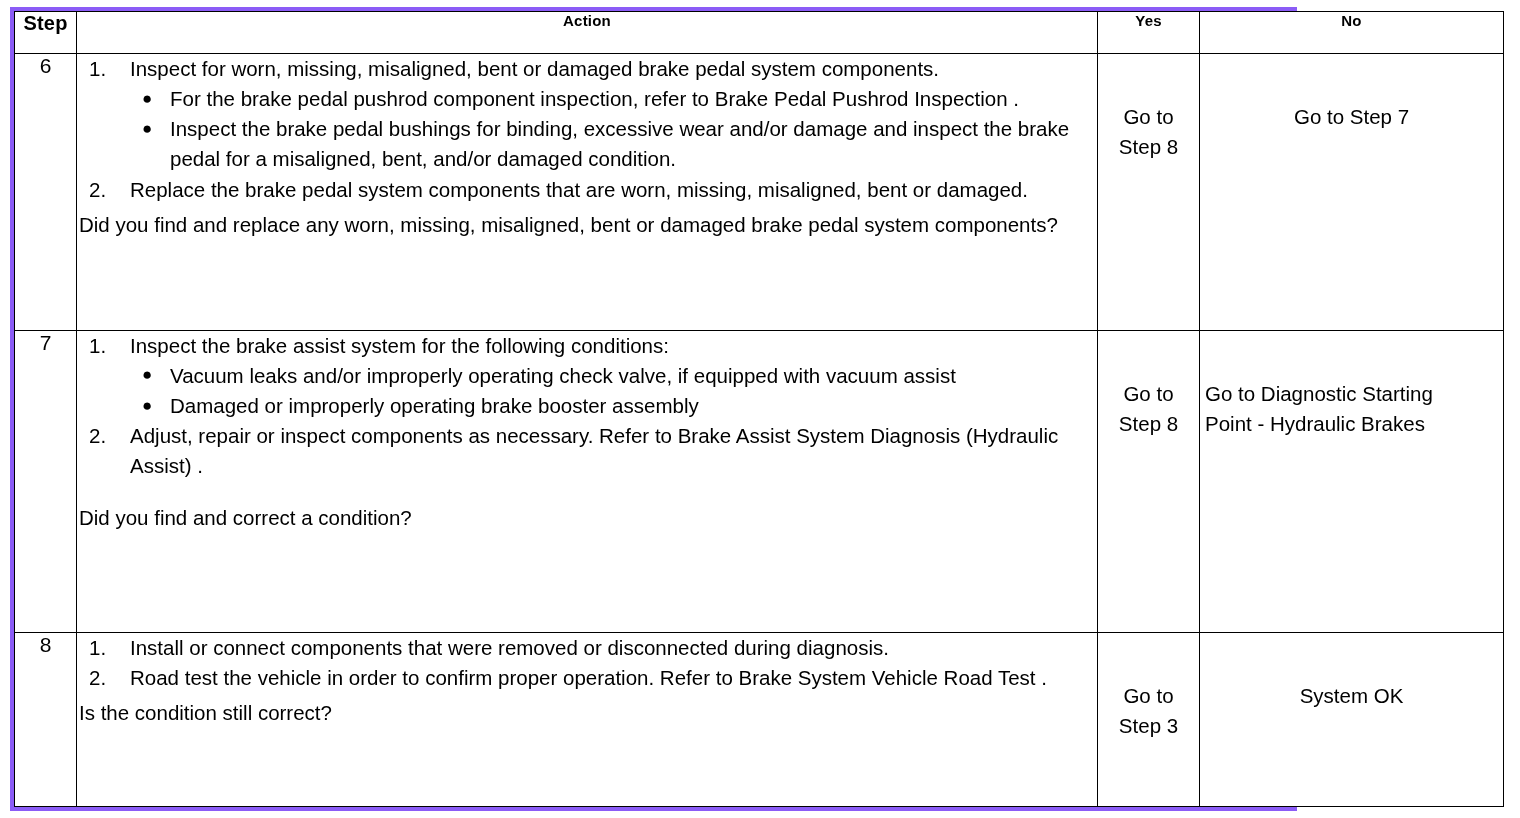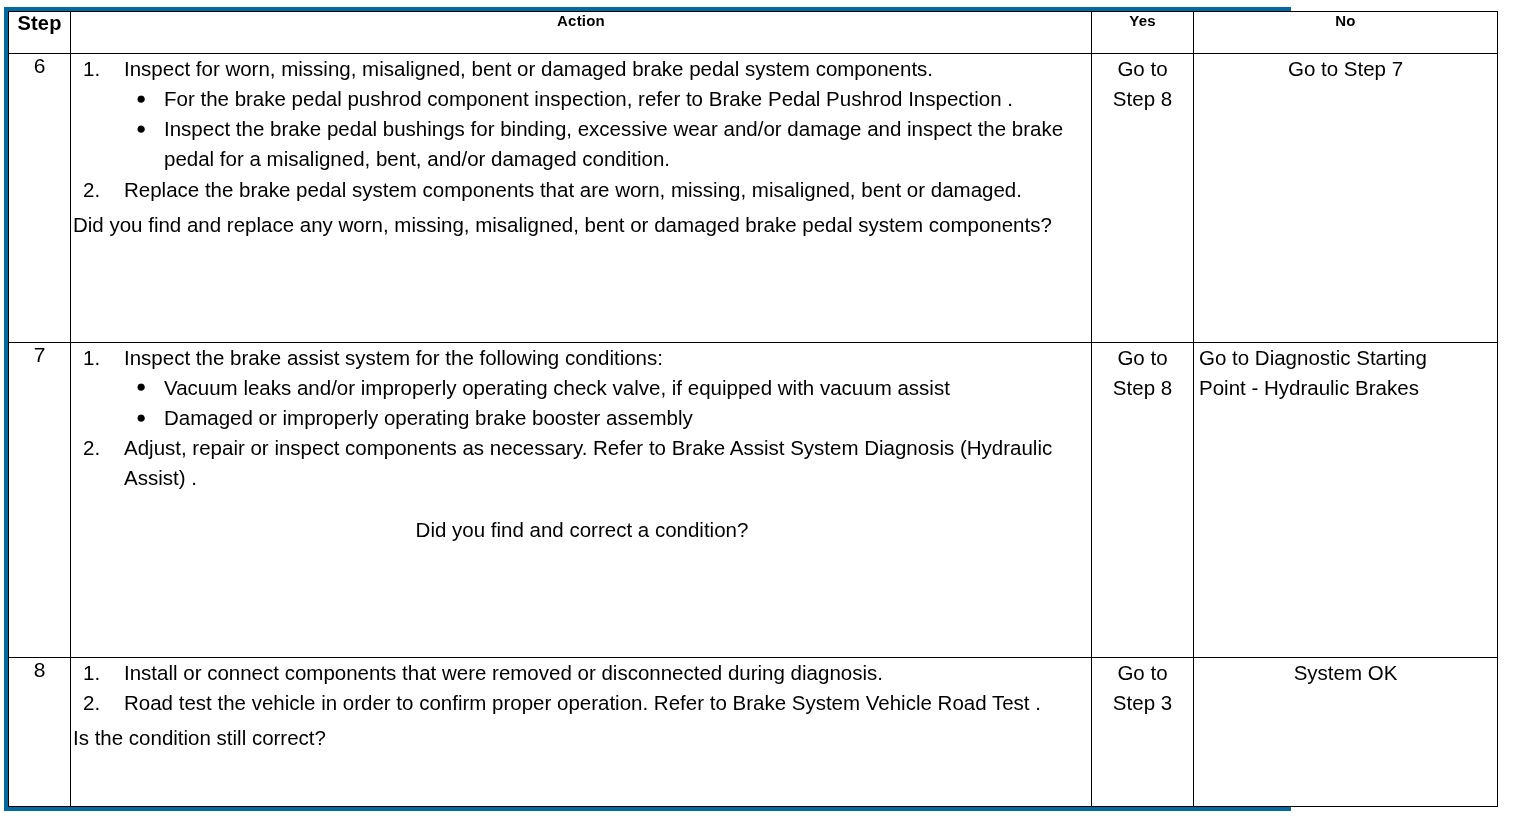--- a/index.html
+++ b/index.html
@@ -11,26 +11,26 @@
   body {
     width: 1520px;
     height: 818px;
     font-family: "Liberation Sans", sans-serif;
     color: #000000;
     overflow: hidden;
   }
 
   #table-wrap {
     position: absolute;
-    left: 4px;
+    left: 10px;
     top: 7px;
     width: 1287px;
     height: 804px;
     box-sizing: border-box;
-    border: 4px solid #0369a1;
+    border: 4px solid #8b5cf6;
   }
 
   table.diag {
     width: 100%;
     height: 100%;
     border-collapse: collapse;
     table-layout: fixed;
     font-size: 20.5px;
   }
 
@@ -113,31 +113,32 @@
     font-size: 17px;
     line-height: 1.72;
   }
   ul.subs > li > .stxt { display: block; }
 
   .question {
     margin-top: 5px;
     line-height: 1.47;
     padding-left: 2px;
   }
-  .question.tight { margin-top: 22px; text-align: center; }
+  .question.tight { margin-top: 22px; }
 
   
   td.yes-cell, td.no-cell {
     vertical-align: bottom;
     text-align: center;
     line-height: 1.45;
   }
   td.yes-cell .ans, td.no-cell .ans {
     display: block;
     padding-bottom: 9px;
+    margin-top: 48px;
   }
   td.no-cell.align-left { text-align: left; }
   td.no-cell.align-left .ans { padding-left: 5px; padding-right: 13px; }
 
   .nowrap-line { display: block; }
 </style>
 </head>
 <body>
 
 <div id="table-wrap">

